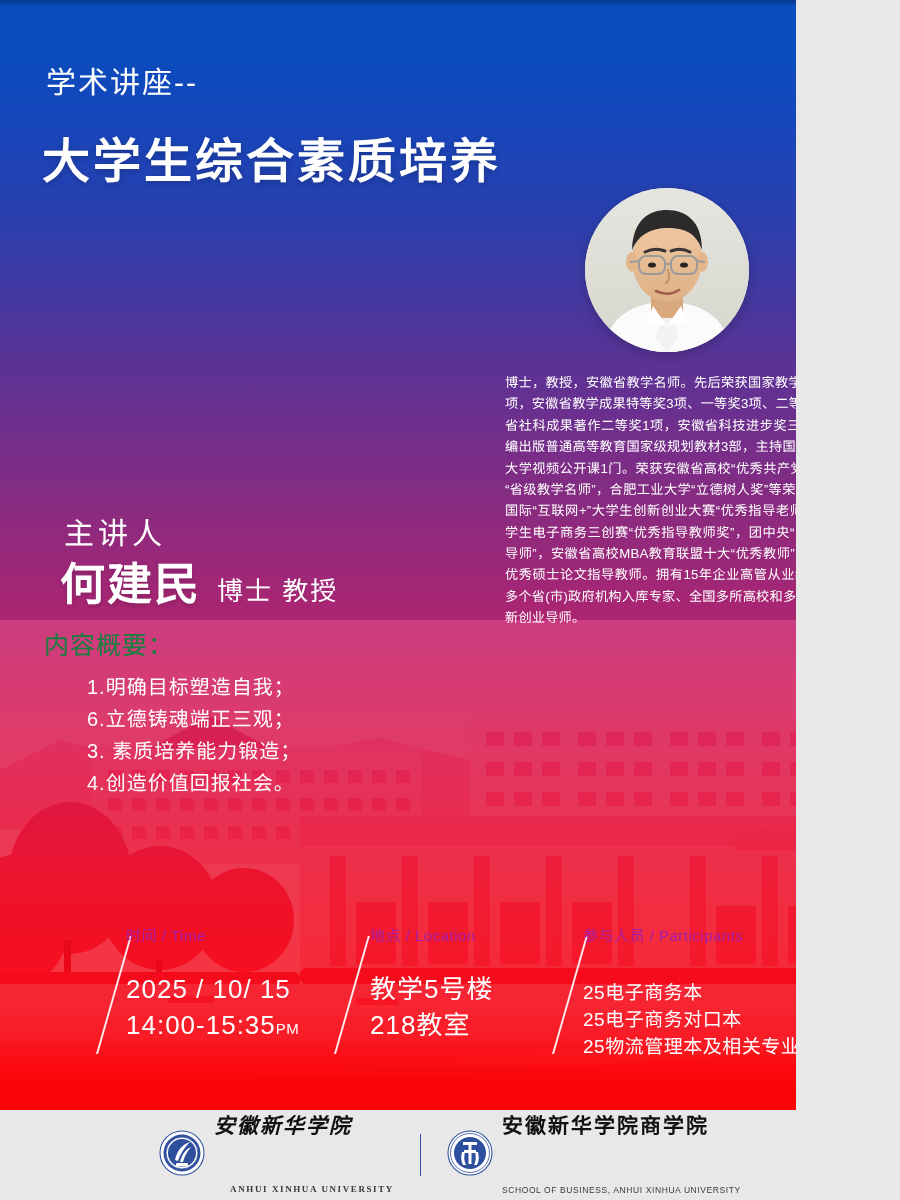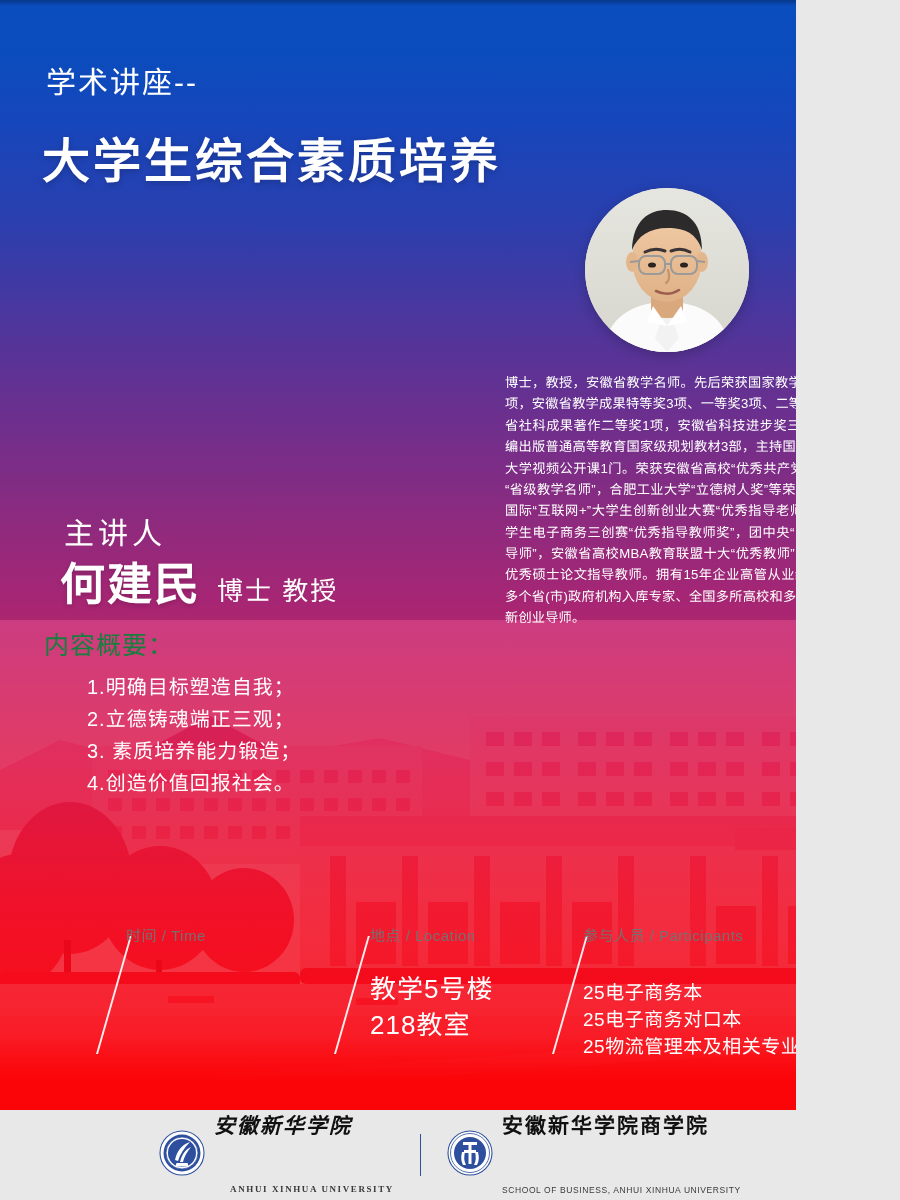--- a/index.html
+++ b/index.html
@@ -215,21 +215,21 @@
   .info-col {
     position: absolute;
     top: 0;
   }
   .info-col.time      { left: 126px; }
   .info-col.location  { left: 370px; }
   .info-col.people    { left: 583px; }
 
   .info-head {
     font-size: 15px;
-    color: #737373;
+    color: #a21caf;
     letter-spacing: 0.5px;
     line-height: 1;
     white-space: nowrap;
     opacity: 0.97;
   }
   .info-body {
     margin-top: 28px;
   }
   .info-line {
     font-size: 26px;
@@ -532,32 +532,38 @@
 
   <div class="speaker-label">主讲人</div>
   <div class="speaker-row">
     <span class="speaker-name">何建民</span>
     <span class="speaker-titles">博士  教授</span>
   </div>
 
   <div class="agenda-title">内容概要：</div>
   <ul class="agenda-list">
     <li>1.明确目标塑造自我；</li>
-    <li>2.立德铸魂端正三观；</li>
+    <li>6.立德铸魂端正三观；</li>
     <li>3. 素质培养能力锻造；</li>
     <li>4.创造价值回报社会。</li>
   </ul>
 
   <div class="infobar">
     <div class="slash s1"></div>
     <div class="slash s2"></div>
     <div class="slash s3"></div>
 
     <div class="info-col time">
       <div class="info-head">时间 / Time</div>
+      <div class="info-body">
+        <div class="info-line">2025 / 10/ 15</div>
+        <div class="info-line">
+          <span>14:00-15:35</span><span class="ampm">PM</span>
+        </div>
+      </div>
     </div>
 
     <div class="info-col location">
       <div class="info-head">地点 / Location</div>
       <div class="info-body">
         <div class="info-line">教学5号楼</div>
         <div class="info-line">218教室</div>
       </div>
     </div>
 

